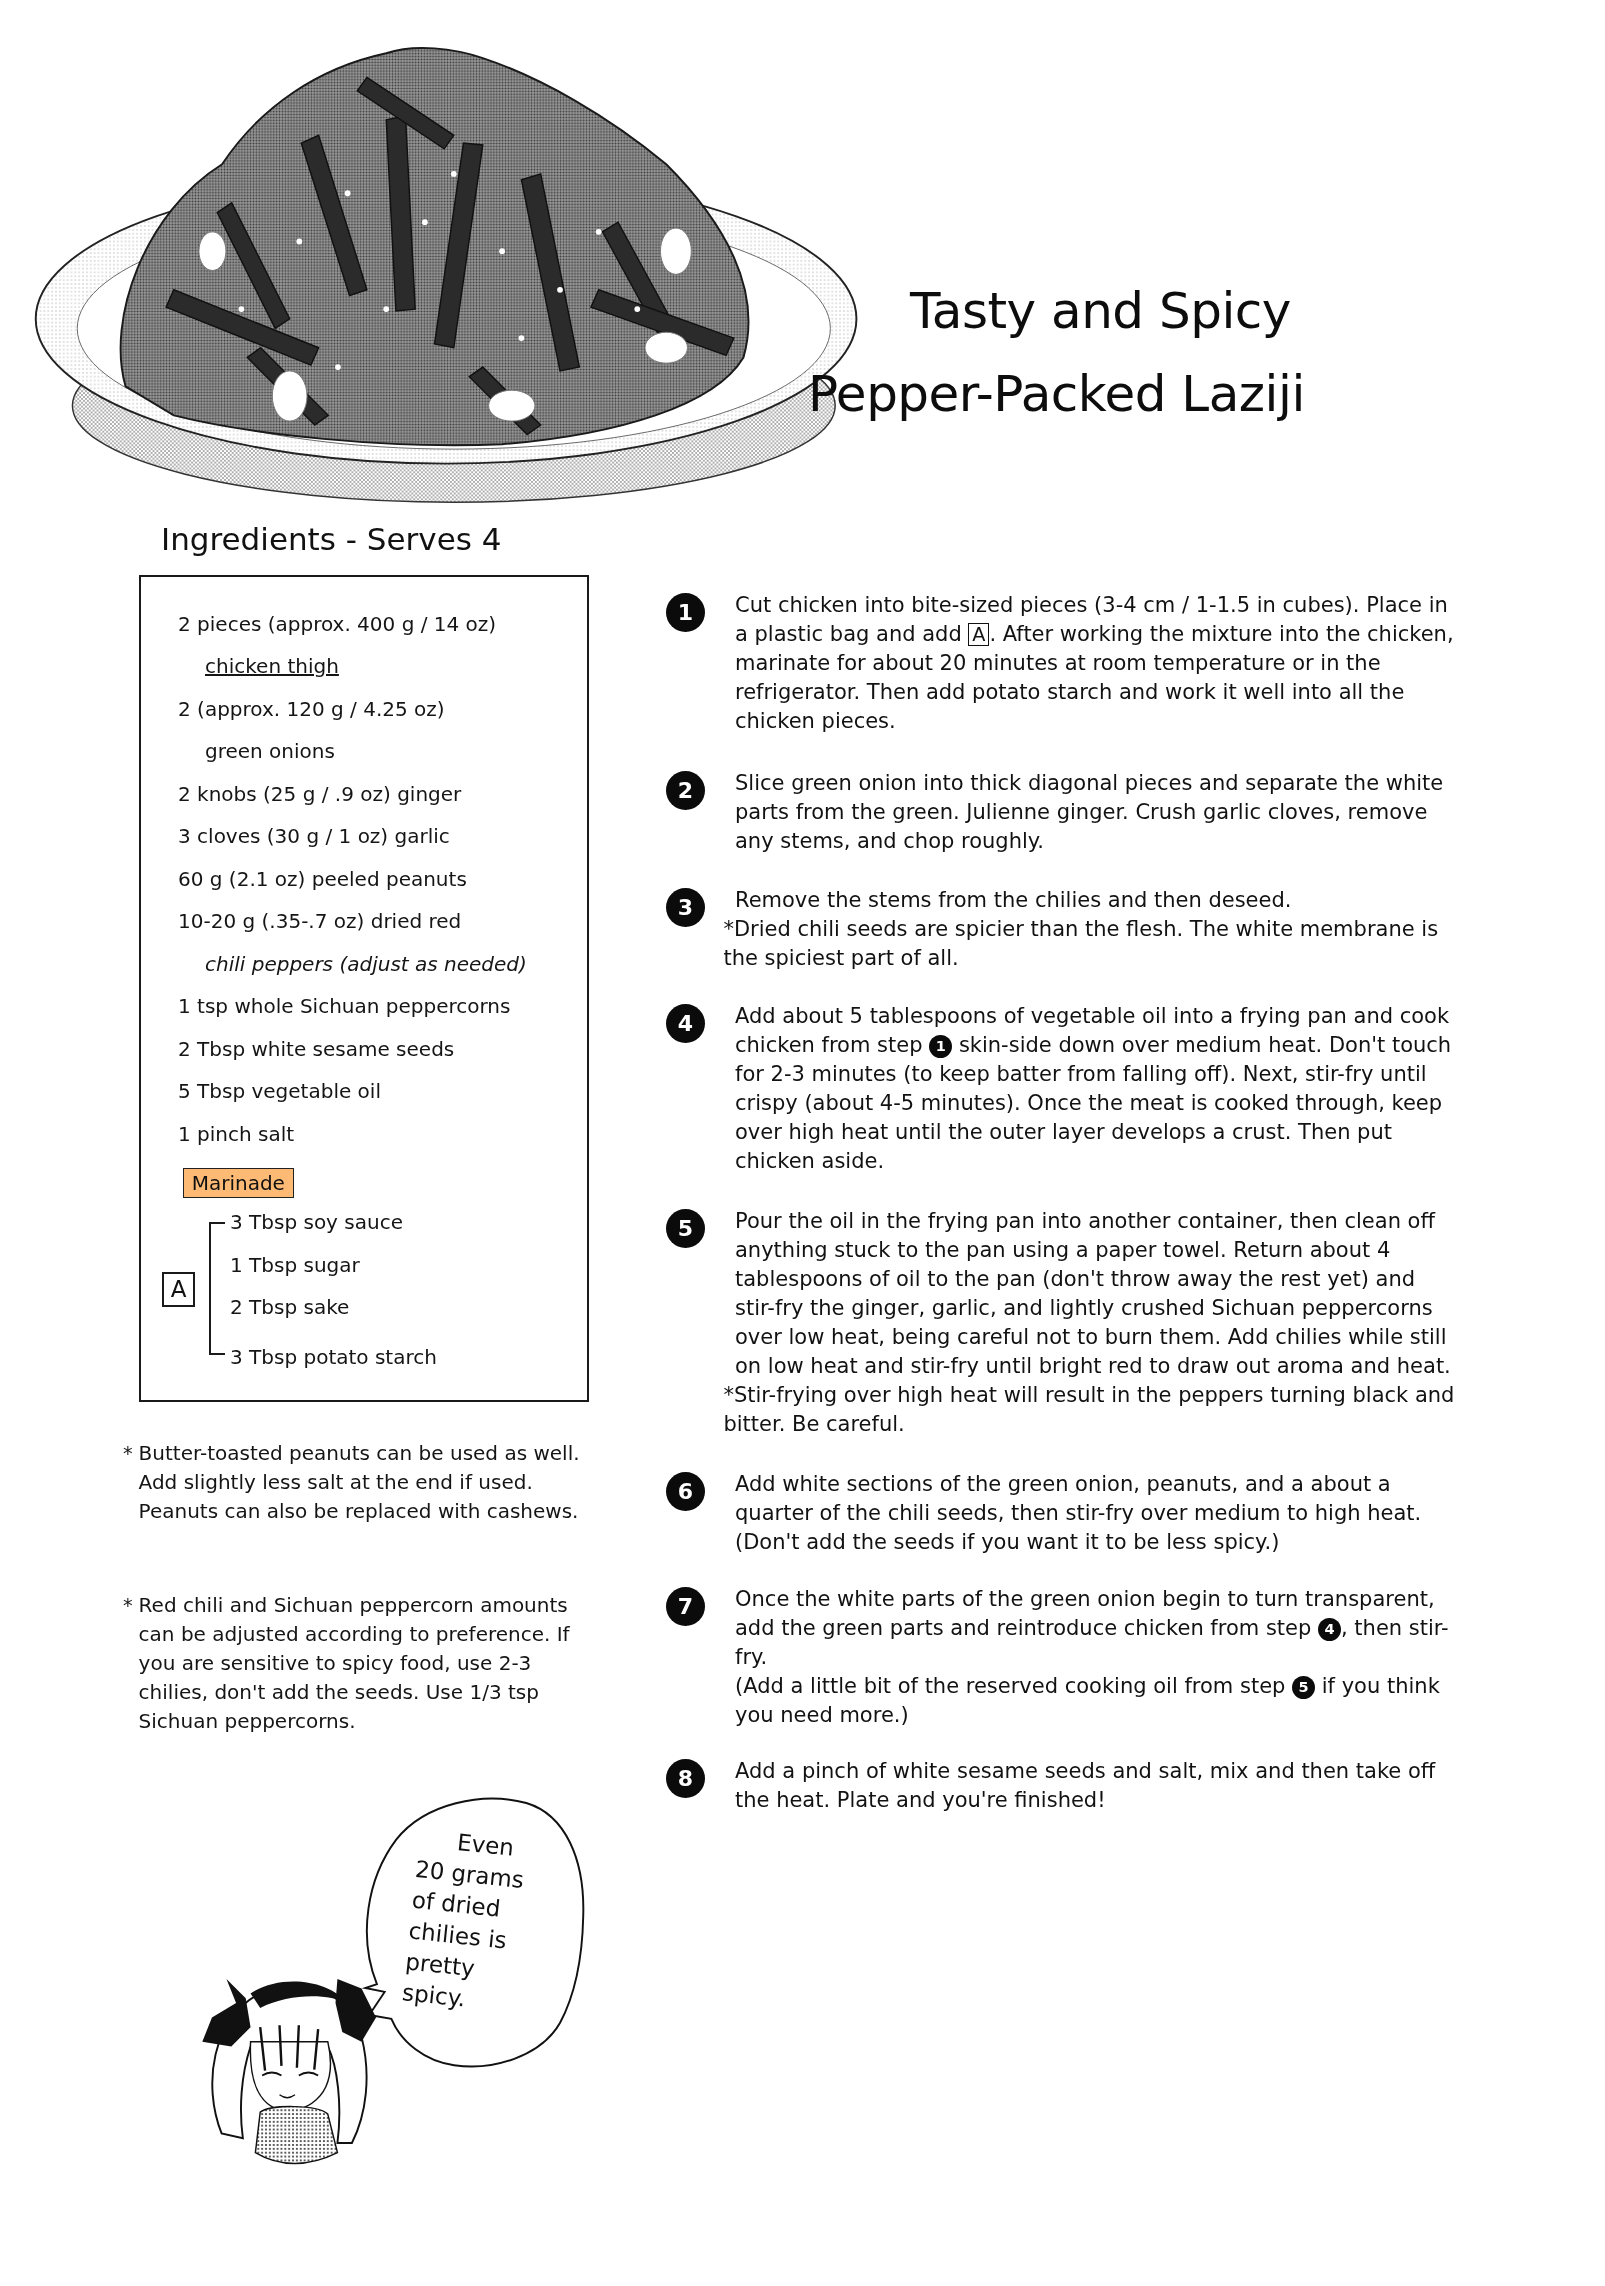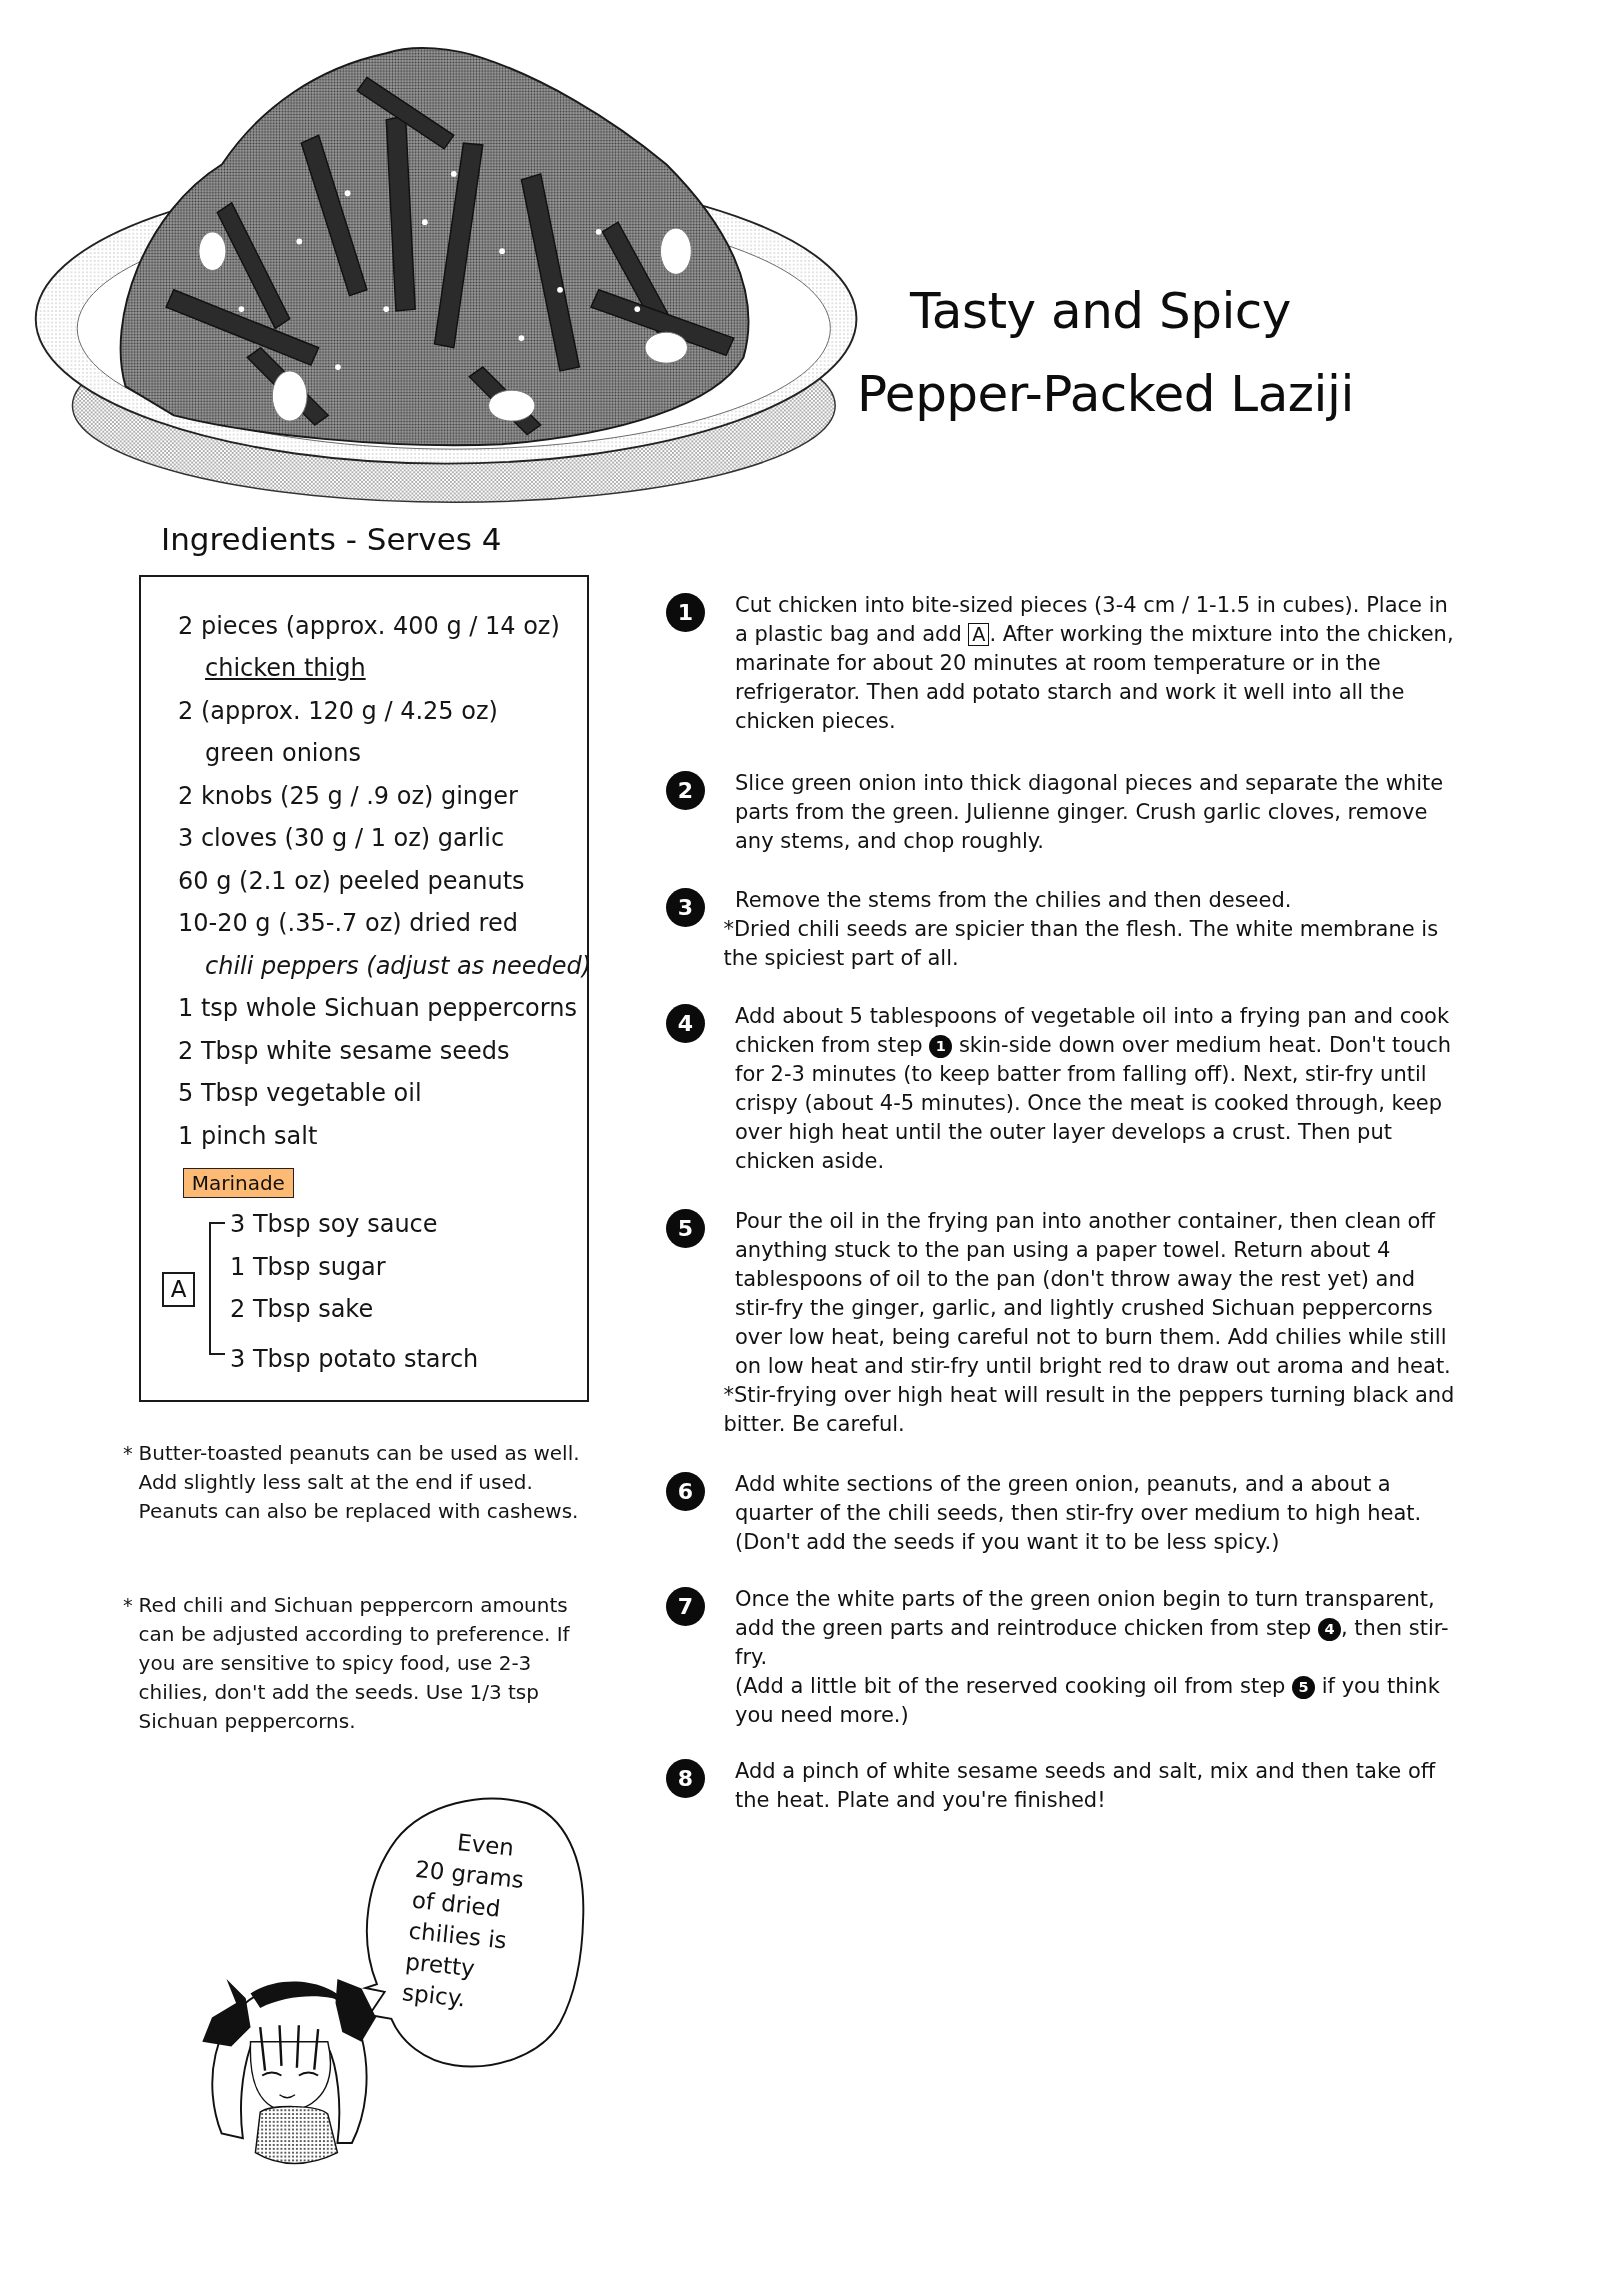--- a/index.html
+++ b/index.html
@@ -12,32 +12,32 @@
   
   #dish { left: 0; top: 0; width: 869px; height: 512px; }
 
   
   .title-line {
     position: absolute; white-space: nowrap;
     font-family: "DejaVu Sans", sans-serif; font-weight: normal;
     font-size: 50px; letter-spacing: -0.5px; color: #0d0d0d;
   }
   #title-1 { left: 910px; top: 282px; }
-  #title-2 { left: 857px; top: 365px; }
+  #title-2 { left: 808px; top: 365px; }
 
   
   #ing-heading {
     left: 141px; top: 521px; font-size: 31px; white-space: nowrap; margin-left: 20px;
   }
   #ing-box {
     left: 139px; top: 575px; width: 446px; height: 823px;
     border: 2.9px solid #1a1a1a; box-sizing: content-box;
   }
   .ing-line {
-    position: absolute; white-space: nowrap; font-size: 24px; color: #151515;
+    position: absolute; white-space: nowrap; font-size: 20px; color: #151515;
   }
   .ing-line.indent { padding-left: 27px; }
   #marinade-label {
     position: absolute; left: 42px; top: 591px; padding: 1.9px 7.7px;
     background: #fdba74; border: 1.9px solid #222; font-size: 20px;
   }
   #marinade-bracket {
     position: absolute; left: 68px; top: 645px; width: 13.5px; height: 129px;
     border-left: 2.9px solid #1a1a1a; border-top: 2.9px solid #1a1a1a; border-bottom: 2.9px solid #1a1a1a;
   }

